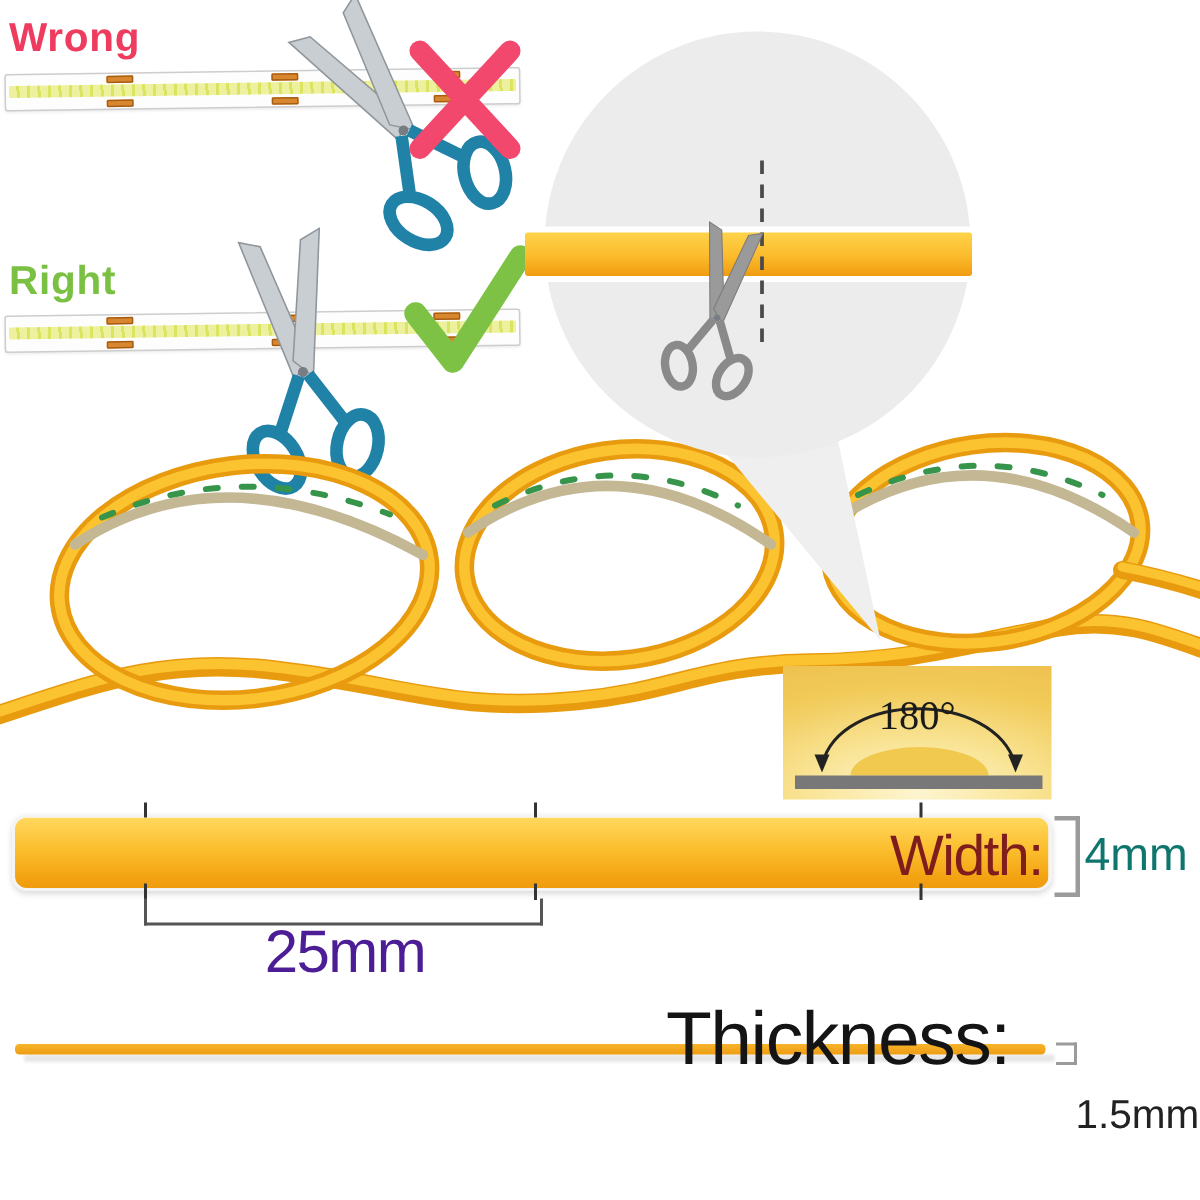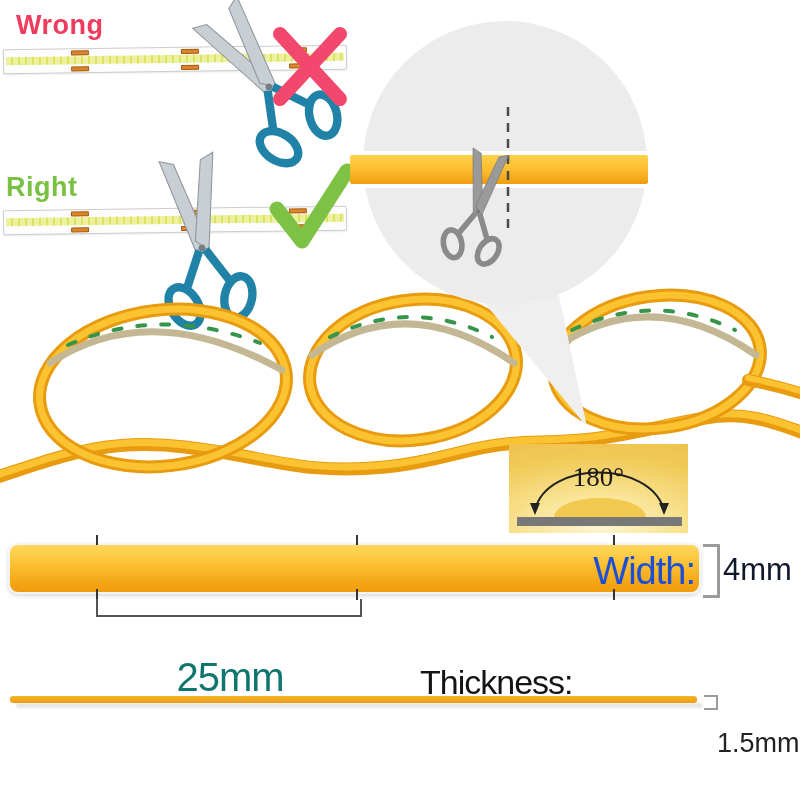--- a/index.html
+++ b/index.html
@@ -2,21 +2,21 @@
 <html style="--wrong: #ee3b5e; --right: #7ac143; --x_mark: #f2486d; --check_mark: #7dc244; --scissors_handle: #1f82a6; --strip_yellow_light: #ffd85e; --strip_yellow: #fbbe2e; --strip_orange: #ef9c0e; --coil_edge: #e89b0f; --coil_face: #fbc32f; --backing_tan: #c3b794; --backing_green: #36954a; --beam_box_bg: #eec04e; --bar_gray: #787878; --bubble_gray: #ececec;"><head>
 <meta charset="utf-8">
 <style>
   html,body{margin:0;padding:0;background:#fff;}
   #canvas{position:relative;width:800px;height:800px;background:#ffffff;overflow:hidden;
           font-family:"Liberation Sans",sans-serif;}
   .abs{position:absolute;}
 
   
   .sec-title{font-weight:bold;font-size:27px;letter-spacing:.5px;}
-  #wrong-label{left:6px;top:10px;color:var(--wrong);margin-left:10px;}
+  #wrong-label{left:6px;top:10px;color:var(--wrong);}
   #right-label{left:6px;top:172px;color:var(--right);text-align:right;}
 
   
   .led-strip{width:342px;height:23px;background:#fdfdfd;border:1px solid #cdcdcd;border-radius:2px;
              transform:rotate(-0.8deg);box-shadow:0 1px 2px rgba(0,0,0,.08);}
   .phos{position:absolute;left:2px;right:2px;top:7px;height:8px;border-radius:1px;
         background:repeating-linear-gradient(90deg,#edf19e 0 5px,#dbe460 5px 7px);}
   .pad-col{position:absolute;top:0;width:20px;height:100%;}
   .pad{position:absolute;left:1px;width:18px;height:5px;background:#d9872e;border-radius:1px;
        box-shadow:inset 0 0 0 1px #a55d15;}
@@ -32,46 +32,46 @@
 
   
   #bubble-circle{left:363px;top:21px;width:284px;height:284px;border-radius:50%;background:var(--bubble_gray);}
   #bubble-tail{left:440px;top:275px;width:160px;height:160px;}
   #band-white{left:350px;top:151px;width:298px;height:37px;background:#fff;border-radius:3px;}
   #band-yellow{left:350px;top:155px;width:298px;height:29px;border-radius:2px;
                background:linear-gradient(180deg,#ffd34a 0%,#fbbb2c 55%,#f09c0f 100%);}
   #cut-dash{left:500px;top:105px;width:16px;height:125px;}
 
   
-  #beam-box{left:509px;top:444px;width:179px;height:89px;
+  #beam-box{left:522px;top:444px;width:179px;height:89px;
             background:radial-gradient(ellipse 120% 110% at 50% 95%,#fdf5d0 0%,#f9e495 35%,#f1ca58 72%,var(--beam_box_bg) 100%);}
   #beam-dome{position:absolute;left:45px;top:54px;width:92px;height:19px;background:#f2c94f;
              border-radius:46px 46px 0 0 / 19px 19px 0 0;}
   #beam-bar{position:absolute;left:8px;top:73px;width:165px;height:9px;background:var(--bar_gray);}
   #beam-arc{position:absolute;left:0;top:0;width:179px;height:89px;}
   #beam-angle{position:absolute;left:0;right:0;top:18px;text-align:center;
               font-family:"Liberation Serif",serif;font-size:27px;color:#1a1a1a;}
 
   
   #width-strip{left:8px;top:543px;width:689px;height:47px;border-radius:10px;border:2px solid #f4f4f4;
                background:linear-gradient(180deg,var(--strip_yellow_light) 0%,var(--strip_yellow) 45%,#f3a312 85%,var(--strip_orange) 100%);
                box-shadow:0 2px 4px rgba(0,0,0,.15);}
   .tick{width:2px;background:#333;}
   .tick-t{top:535px;height:10px;} .tick-b{top:589px;height:11px;}
-  #width-label{left:500px;width:195px;top:550px;font-size:38px;color:#1d4ed8;text-align:right;letter-spacing:-1px;}
+  #width-label{left:500px;width:195px;top:550px;font-size:38px;color:#7f1d1d;text-align:right;letter-spacing:-1px;}
   #width-bracket{left:703px;top:544px;width:14px;height:48px;border:3px solid #9b9b9b;border-left:none;}
-  #width-value{left:723px;top:552px;font-size:31px;color:#0f172a;}
+  #width-value{left:723px;top:552px;font-size:31px;color:#0f766e;}
   #cut-bracket{left:96px;top:599px;width:262px;height:16px;border:2px solid #555;border-top:none;}
-  #cut-value{left:130px;width:200px;top:613px;font-size:40px;color:#0f766e;text-align:center;letter-spacing:-1px;margin-top:42px;}
+  #cut-value{left:130px;width:200px;top:613px;font-size:40px;color:#4c1d95;text-align:center;letter-spacing:-1px;}
 
   
   #thickness-line{left:10px;top:696px;width:687px;height:7px;border-radius:3px;
                   background:linear-gradient(180deg,#f7b42c,#ee9d12);}
   #thickness-shadow{left:16px;top:703px;width:687px;height:5px;background:#e6e6e6;border-radius:2px;filter:blur(1px);}
-  #thickness-label{left:420px;width:277px;top:663px;font-size:34px;color:#141414;text-align:left;letter-spacing:-1px;}
+  #thickness-label{left:420px;width:277px;top:663px;font-size:50px;color:#141414;text-align:center;letter-spacing:-1px;}
   #thickness-bracket{left:704px;top:695px;width:12px;height:11px;border:2px solid #9b9b9b;border-left:none;}
   #thickness-value{left:717px;top:684px;font-size:27px;color:#222;margin-top:44px;}
 </style>
 </head>
 <body>
 
 <svg width="0" height="0" style="position:absolute" aria-hidden="true">
   <defs>
     <g id="scissors-shape">
       <path d="M -6,4 L -26,-88 L -13,-83 L 5,-8 Z" fill="var(--blade)" stroke="var(--blade-edge)" stroke-width="1"></path>

